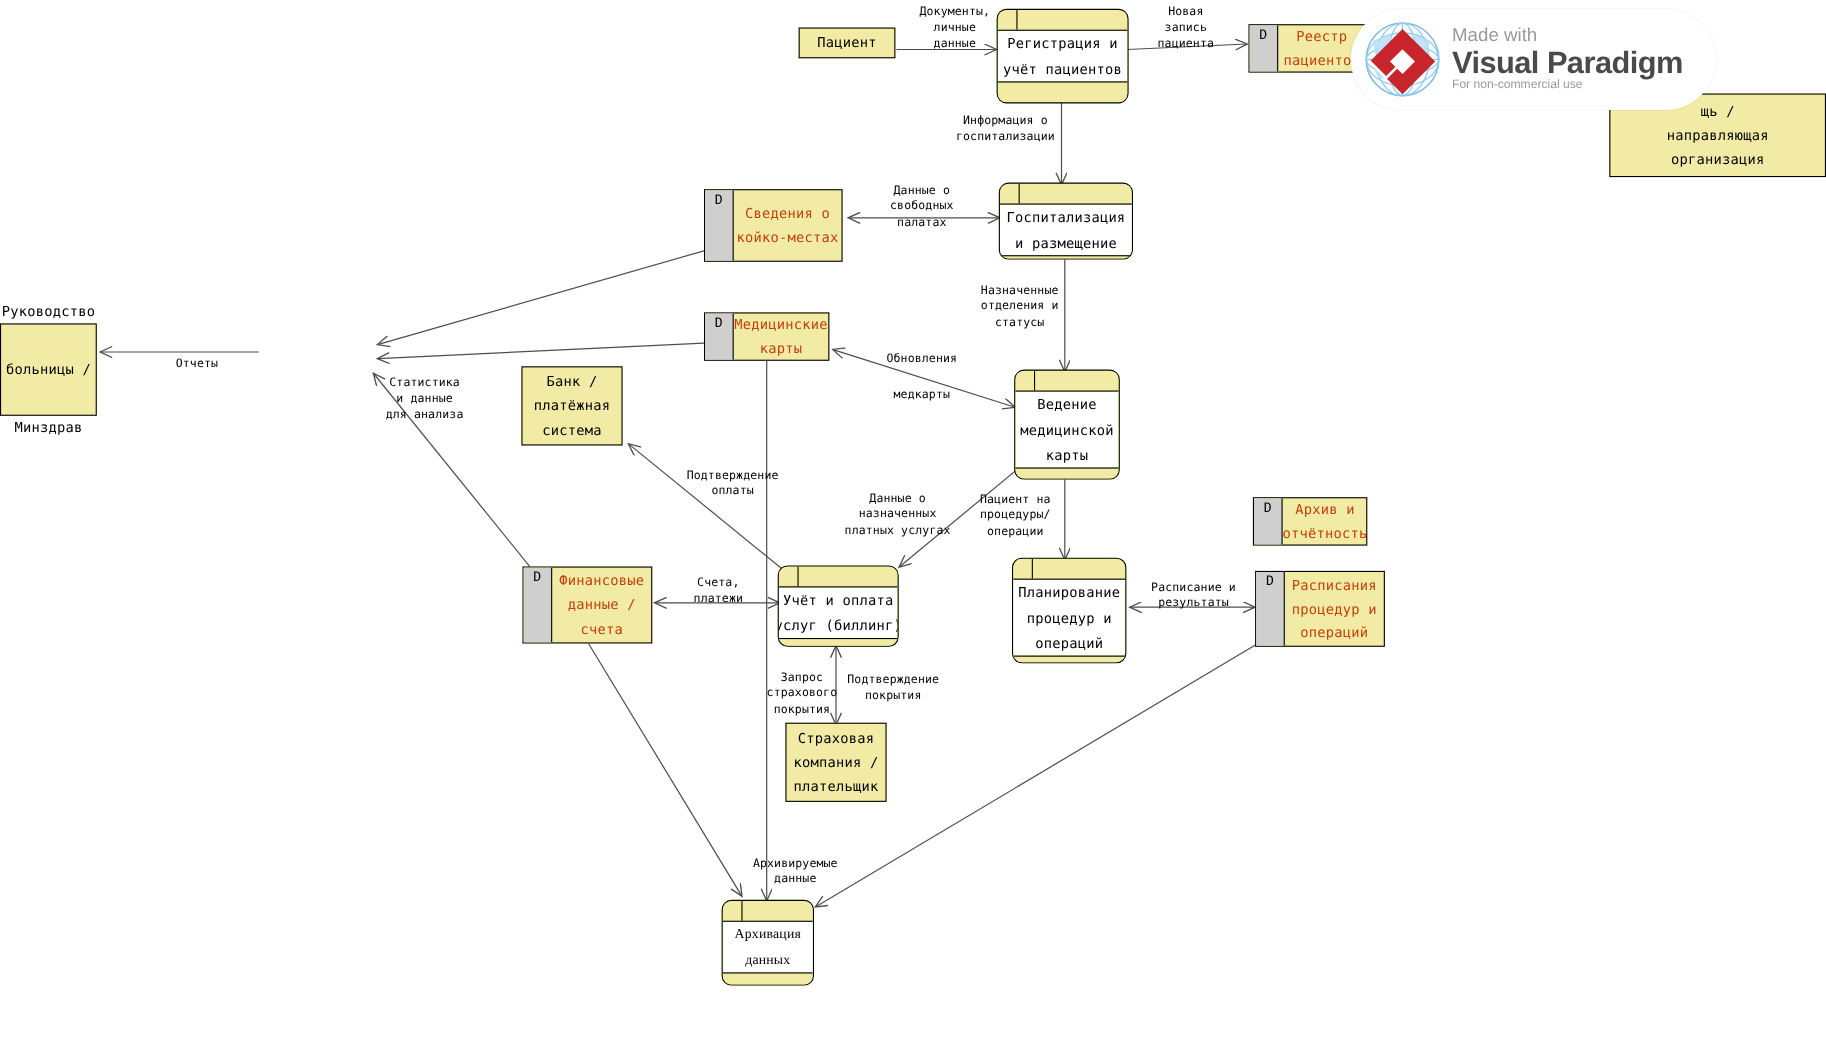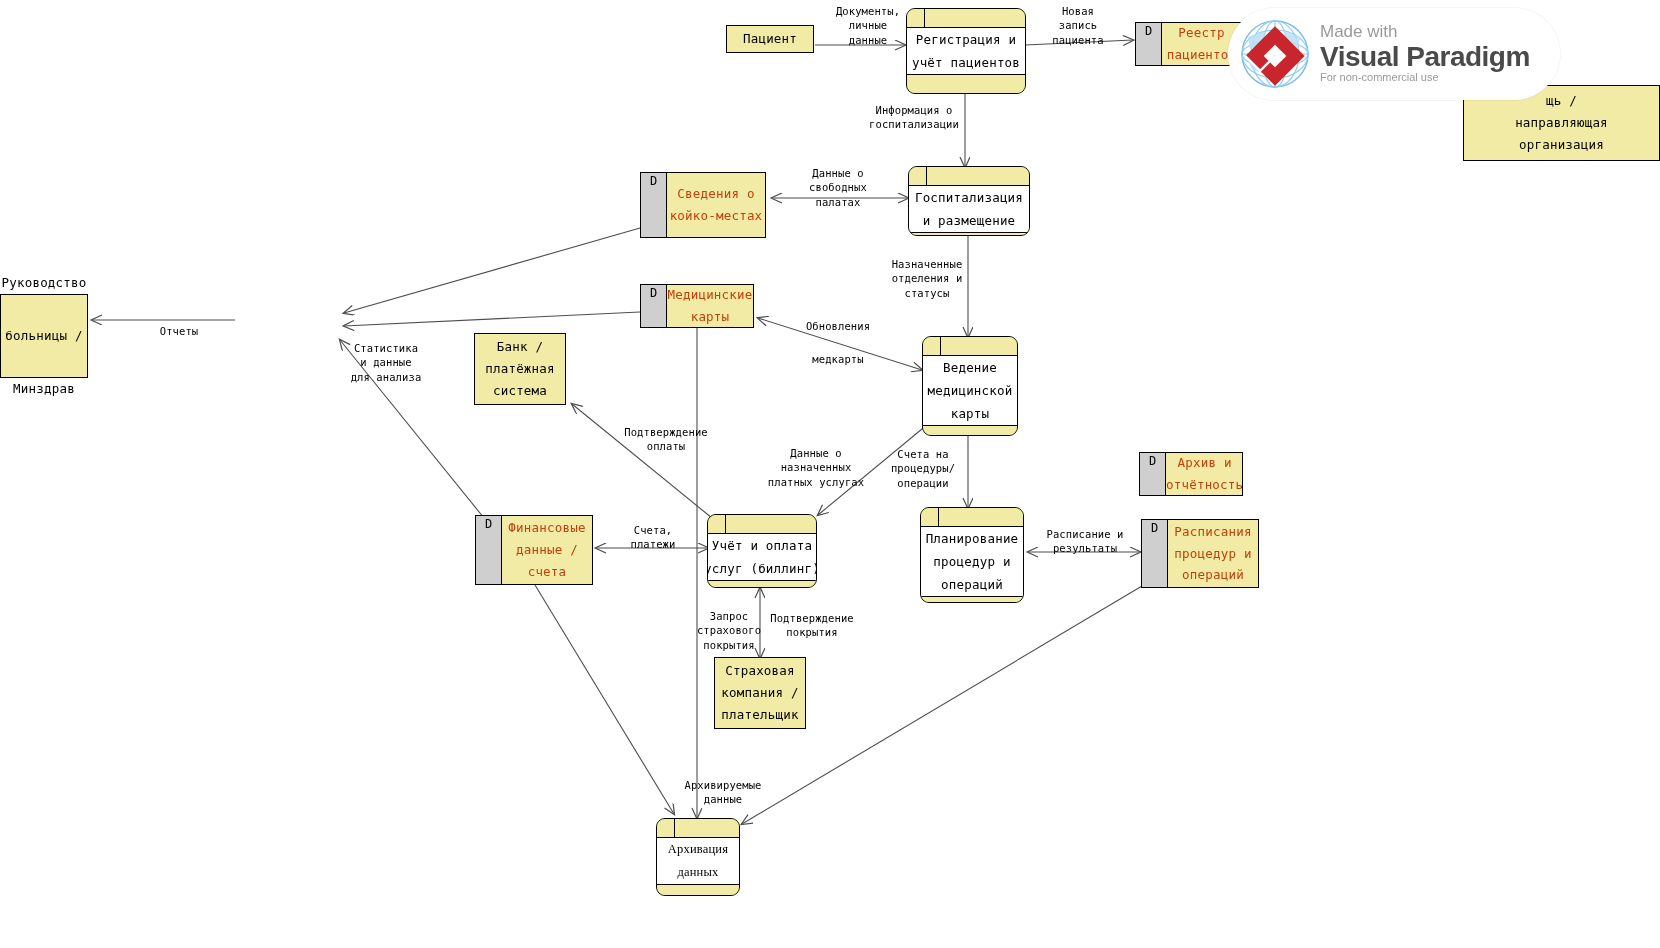--- a/index.html
+++ b/index.html
@@ -429,21 +429,21 @@
     <span class="ln">страхового</span>
     <span class="ln">покрытия</span>
   </div>
 
   <div class="flowlabel" style="left:764px; top:611px; width:96px;">
     <span class="ln">Подтверждение</span>
     <span class="ln">покрытия</span>
   </div>
 
   <div class="flowlabel" style="left:887px; top:447px; width:72px;">
-    <span class="ln">Счета  на</span>
+    <span class="ln">Пациент  на</span>
     <span class="ln">процедуры/</span>
     <span class="ln">операции</span>
   </div>
 
   <div class="flowlabel" style="left:1030px; top:527px; width:110px;">
     <span class="ln">Расписание  и</span>
     <span class="ln">результаты</span>
   </div>
 
   <div class="flowlabel" style="left:677px; top:778px; width:92px;">

